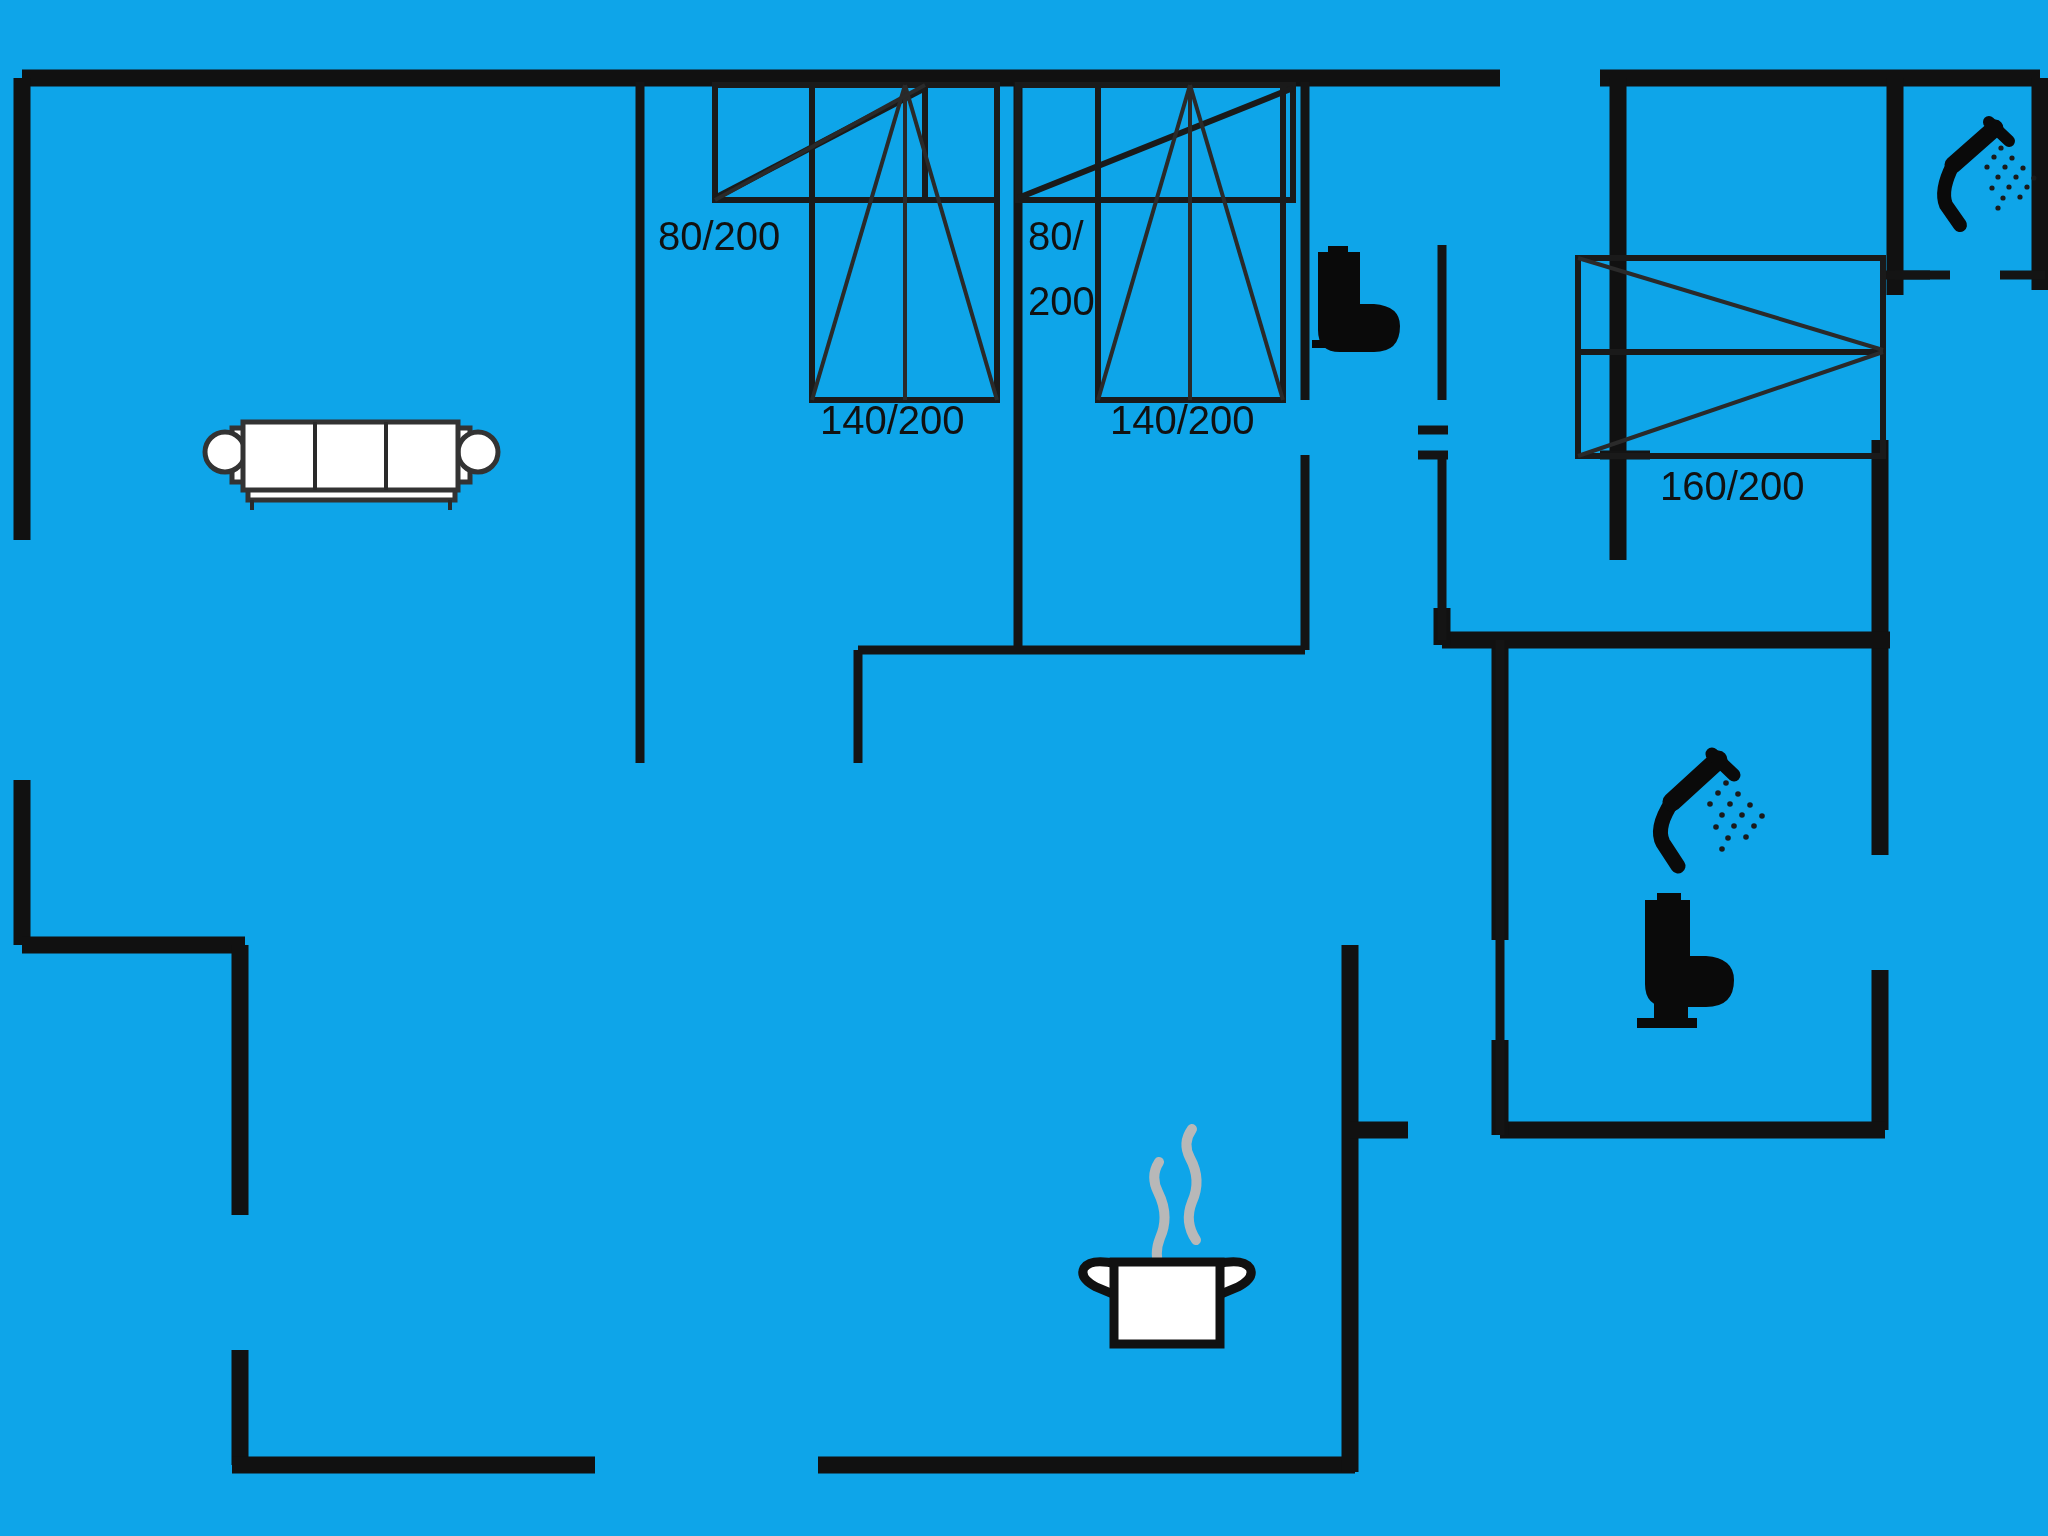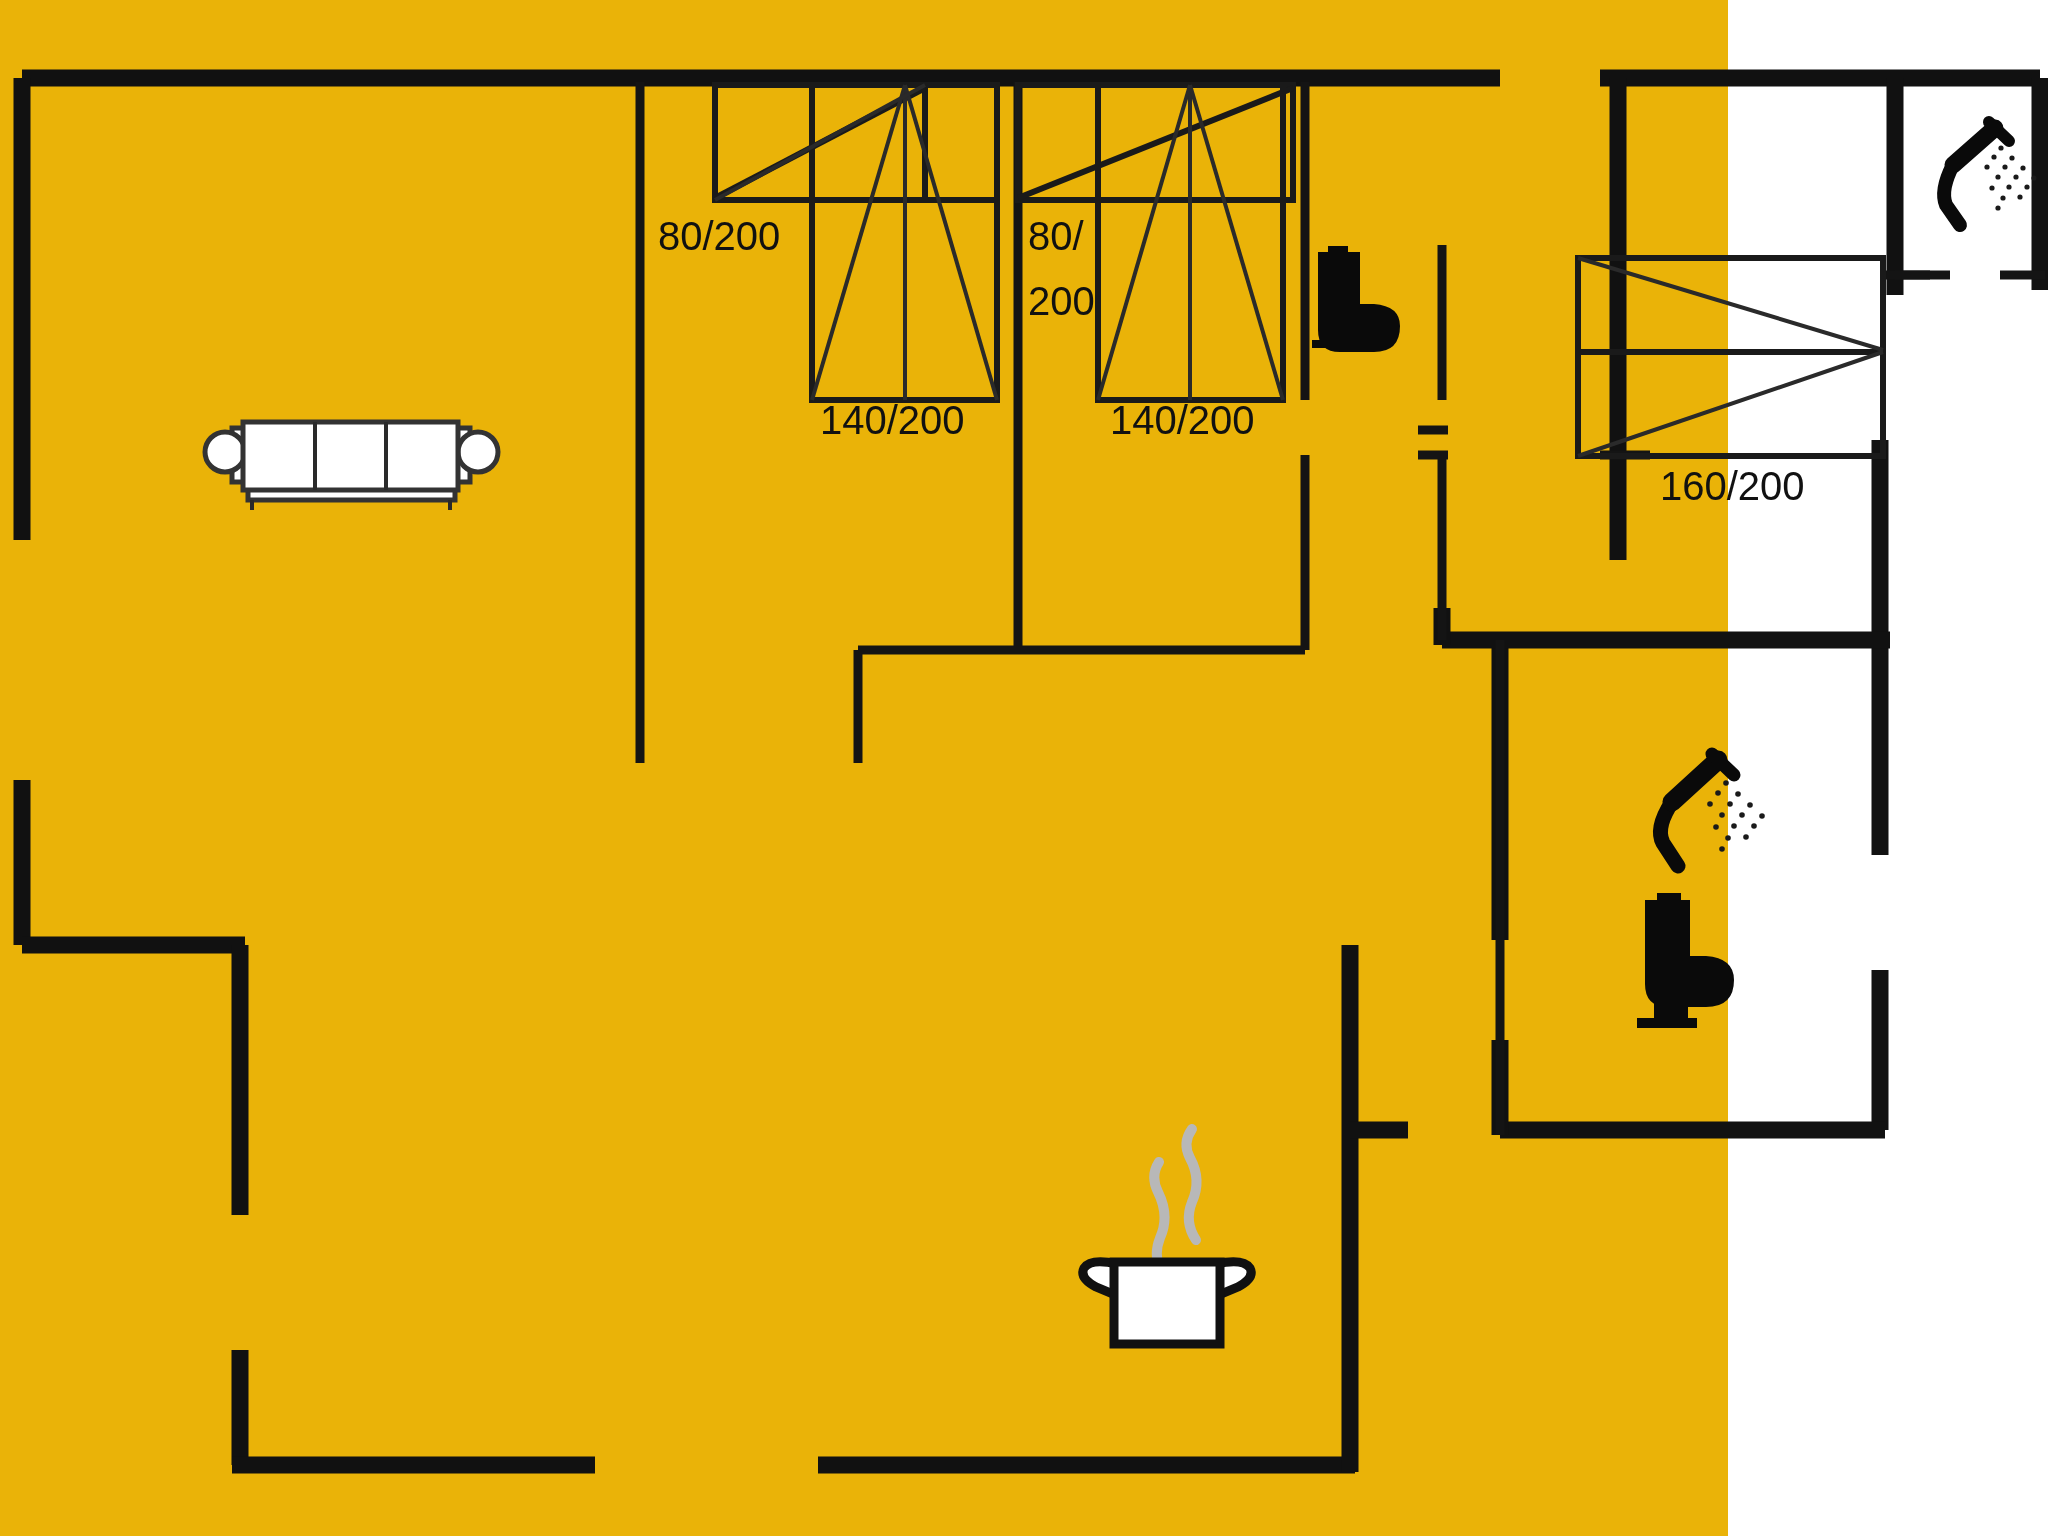--- a/index.html
+++ b/index.html
@@ -8,23 +8,23 @@
     background: #ffffff;
   }
   body {
     width: 2048px;
     height: 1536px;
     font-family: "Liberation Sans", sans-serif;
     overflow: hidden;
   }
   #floorplan-root {
     position: relative;
-    width: 1728px;
+    width: 2048px;
     height: 1536px;
-    background: #eab308;
+    background: #0ea5e9;
   }
   svg.plan {
     display: block;
     width: 2048px;
     height: 1536px;
   }
   .wall-thick {
     stroke: #111111;
     stroke-width: 17;
     stroke-linecap: butt;

